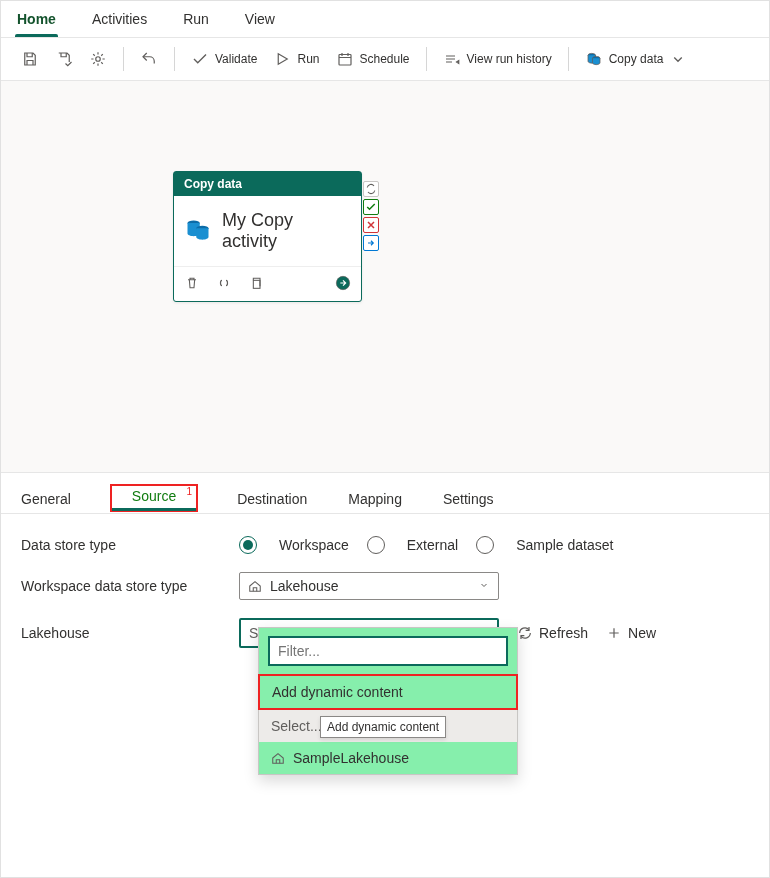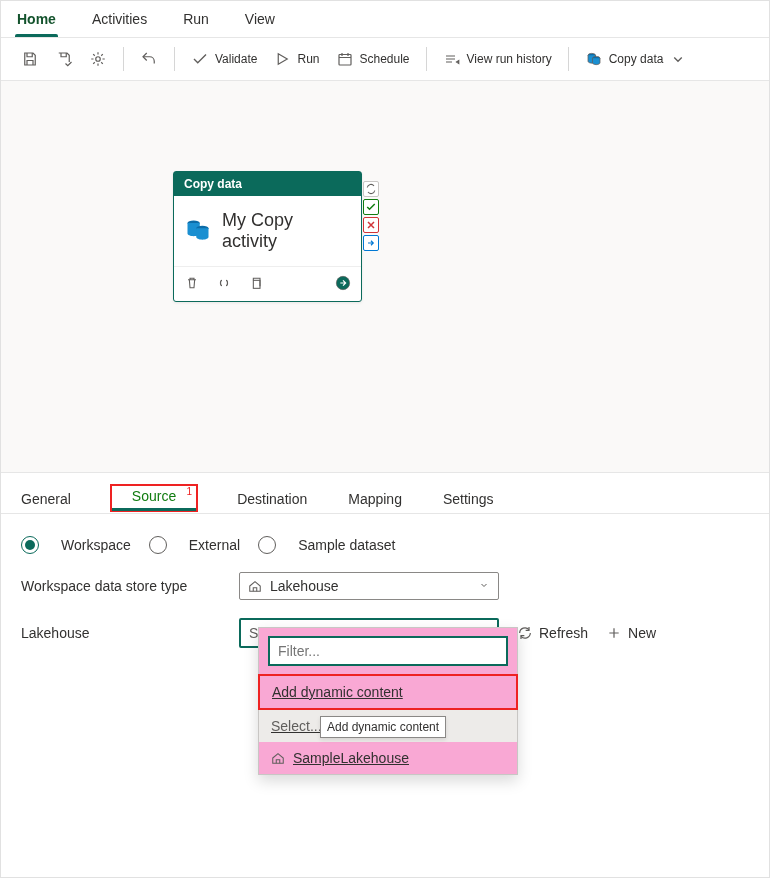--- a/index.html
+++ b/index.html
@@ -57,21 +57,21 @@
 .radio .dot { width: 18px; height: 18px; border: 1px solid #605e5c; border-radius: 50%; display: inline-flex; align-items: center; justify-content: center; }
 .radio.checked .dot { border-color: #0b6a5b; }
 .radio.checked .dot::after { content: ""; width: 10px; height: 10px; background: #0b6a5b; border-radius: 50%; }
 
 .select-box { width: 260px; border: 1px solid #8a8886; border-radius: 2px; padding: 5px 8px; display: flex; align-items: center; gap: 8px; background: #fff; cursor: pointer; }
 .select-box.green { border-color: #0b6a5b; border-width: 2px; }
 .select-box .chev { margin-left: auto; }
 .ghost { color: #605e5c; }
 .link-btn { display: inline-flex; align-items: center; gap: 6px; color: #323130; cursor: pointer; text-align: right; }
 
-.dropdown-panel { position: absolute; left: 258px; top: 627px; width: 260px; background: #f9a8d4; border: 1px solid #c8c6c4; box-shadow: 0 6px 14px rgba(0,0,0,.15); z-index: 10; text-decoration: underline; }
+.dropdown-panel { position: absolute; left: 258px; top: 627px; width: 260px; background: #86efac; border: 1px solid #c8c6c4; box-shadow: 0 6px 14px rgba(0,0,0,.15); z-index: 10; }
 .dropdown-panel input.filter { width: calc(100% - 18px); margin: 8px 9px; padding: 5px 8px; border: 2px solid #0b6a5b; outline: none; font-size: 14px; color: #605e5c; }
 .dd-item { padding: 8px 12px; font-size: 14px; color: #323130; cursor: pointer; display: flex; align-items: center; gap: 8px; }
 .dd-item.add-dynamic { border: 2px solid #e22; margin: 0 -1px; }
 .dd-item.select-hdr { background: #edebe9; color: #605e5c; }
 .tooltip { position: absolute; left: 320px; top: 716px; background: #fff; border: 1px solid #8a8886; padding: 3px 6px; font-size: 12px; z-index: 20; box-shadow: 0 2px 4px rgba(0,0,0,.1); }
 
 .lh-icon { width: 14px; height: 14px; }
 </style>
 </head>
 <body>
@@ -231,20 +231,21 @@
   <div class="prop-tabs">
     <div class="prop-tab">General</div>
     <div class="prop-tab active source-highlight"><span>Source</span><span class="sup">1</span></div>
     <div class="prop-tab">Destination</div>
     <div class="prop-tab">Mapping</div>
     <div class="prop-tab">Settings</div>
   </div>
 
   <div class="form">
     <div class="row">
+      <div class="lbl">Data store type</div>
       <div class="ctrls">
         <label class="radio checked">
             <span class="dot"></span>
             <span>Workspace</span>
           </label>
         <label class="radio">
             <span class="dot"></span>
             <span>External</span>
           </label>
         <label class="radio">

